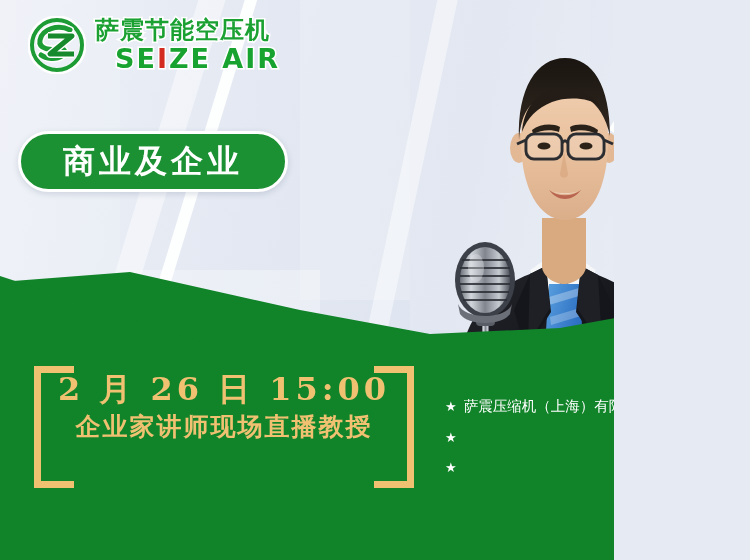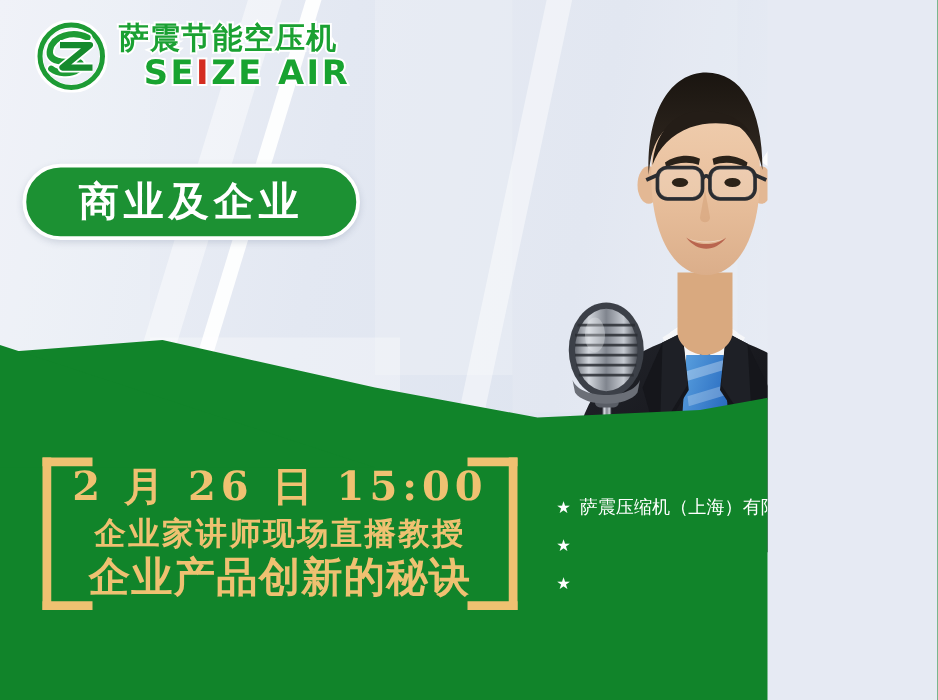--- a/index.html
+++ b/index.html
@@ -301,21 +301,20 @@
   <div class="bracket-block">
     <div class="brk brk-l-top"></div>
     <div class="brk brk-l-side"></div>
     <div class="brk brk-l-bot"></div>
     <div class="brk brk-r-top"></div>
     <div class="brk brk-r-side"></div>
     <div class="brk brk-r-bot"></div>
 
     <div class="date-line">2 月 26 日 15:00</div>
     <div class="sub-line">企业家讲师现场直播教授</div>
-    <div class="big-line">企业产品创新的秘诀</div>
   </div>
 
   <div class="bullets">
     <div class="bullet">
       <span class="star">★</span>
       <span>萨震压缩机（上海）有限公司—创始人兼CEO</span>
     </div>
     <div class="bullet">
       <span class="star">★</span>
     </div>

